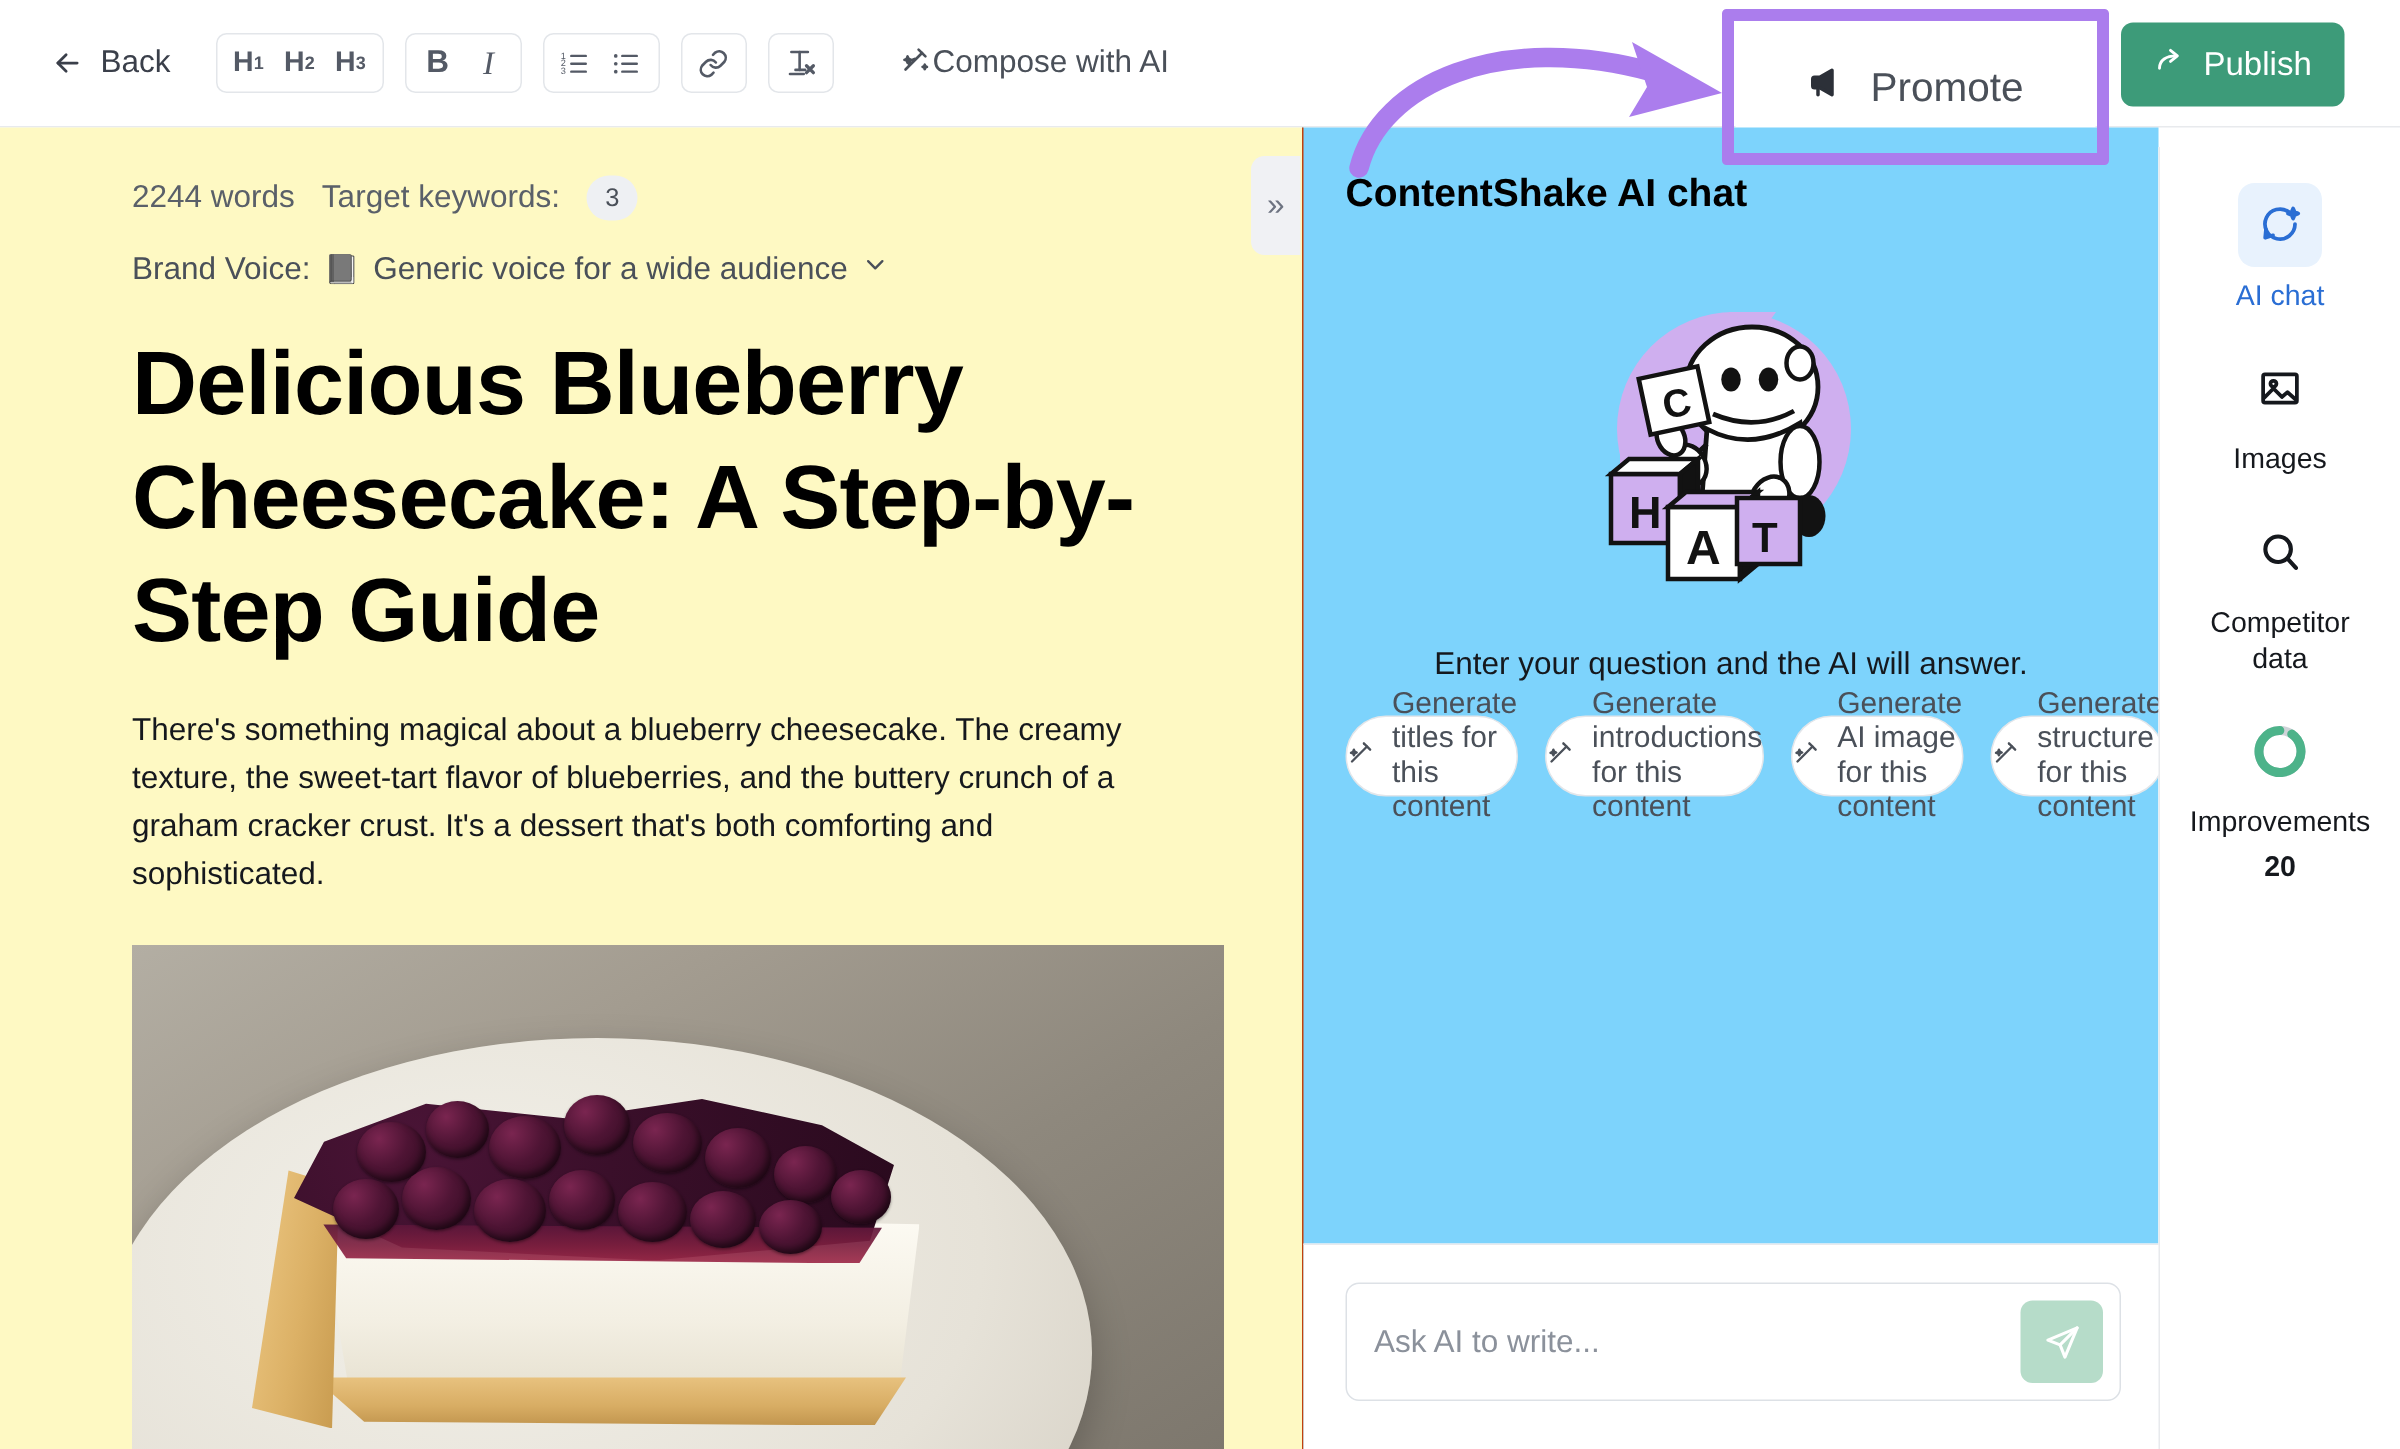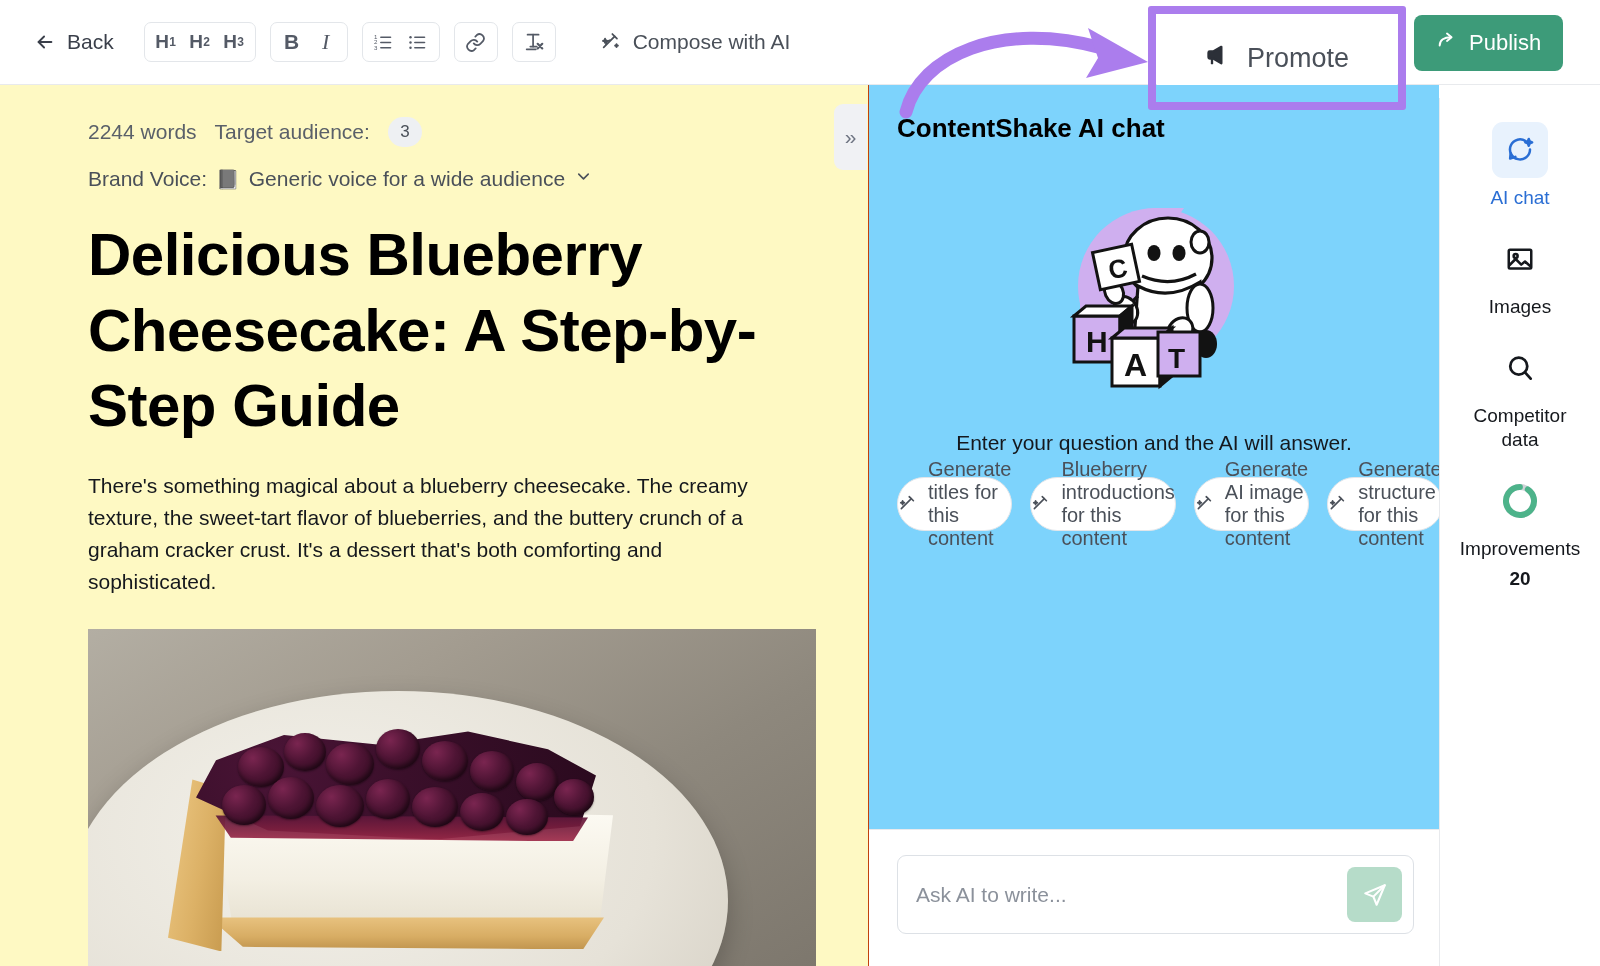--- a/index.html
+++ b/index.html
@@ -36,21 +36,21 @@
     min-width: 34px; height: 34px;
     display: flex; align-items: center; justify-content: center;
     color: #545a66; font-size: 19px; cursor: pointer;
     border-radius: 5px; padding: 0 4px;
   }
   .hlbl { font-weight: 600; letter-spacing: .2px; }
   .hlbl sub { font-size: 12px; font-weight: 700; }
   .bold-i { font-weight: 700; font-size: 21px; }
   .ital-i { font-style: italic; font-family: "Liberation Serif", serif; font-size: 22px; }
   .compose {
-    display: flex; align-items: center; gap: 11px;
+    display: flex; align-items: center; 
     margin-left: 44px; color: #4a5059; font-size: 21px; cursor: pointer;
   }
   .promote-btn {
     position: absolute; left: 1157px; top: 14px;
     width: 240px; height: 88px;
     display: flex; align-items: center; justify-content: center; gap: 14px;
     color: #4a5059; font-size: 27px; cursor: pointer; background: #fff;
   }
   .publish-btn {
     position: absolute; left: 1414px; top: 15px;
@@ -327,21 +327,21 @@
           </svg>
       </span>
       <span>Publish</span>
     </div>
   </div>
 
   <div class="editor">
 
     <div class="meta-row">
       <span>2244 words</span>
-      <span>Target audience:</span>
+      <span>Target keywords:</span>
       <span class="kw-badge">3</span>
     </div>
 
     <div class="voice-row">
       <span>Brand Voice:</span>
       <span class="voice-ico">📘</span>
       <span>Generic voice for a wide audience</span>
       <span>
         <svg viewBox="0 0 24 24" width="19" height="19" fill="none" stroke="#4a5059" stroke-width="2" stroke-linecap="round" stroke-linejoin="round">
             <path d="M6 9l6 6 6-6"></path>
@@ -443,21 +443,21 @@
         <span>Generate titles for this content</span>
       </div>
       <div class="sug">
         <span>
           <svg viewBox="0 0 24 24" width="20" height="20" fill="none" stroke="#4a5059" stroke-width="1.9" stroke-linecap="round" stroke-linejoin="round">
               <path d="M4 20L16 8"></path>
               <path d="M13.5 5.5l5 5"></path>
               <path d="M5.5 10.5l.7 1.6 1.6.7-1.6.7-.7 1.6-.7-1.6L3.2 13l1.6-.7z" fill="#4a5059"></path>
             </svg>
         </span>
-        <span>Blueberry introductions for this content</span>
+        <span>Generate introductions for this content</span>
       </div>
       <div class="sug">
         <span>
           <svg viewBox="0 0 24 24" width="20" height="20" fill="none" stroke="#4a5059" stroke-width="1.9" stroke-linecap="round" stroke-linejoin="round">
               <path d="M4 20L16 8"></path>
               <path d="M13.5 5.5l5 5"></path>
               <path d="M5.5 10.5l.7 1.6 1.6.7-1.6.7-.7 1.6-.7-1.6L3.2 13l1.6-.7z" fill="#4a5059"></path>
             </svg>
         </span>
         <span>Generate AI image for this content</span>

